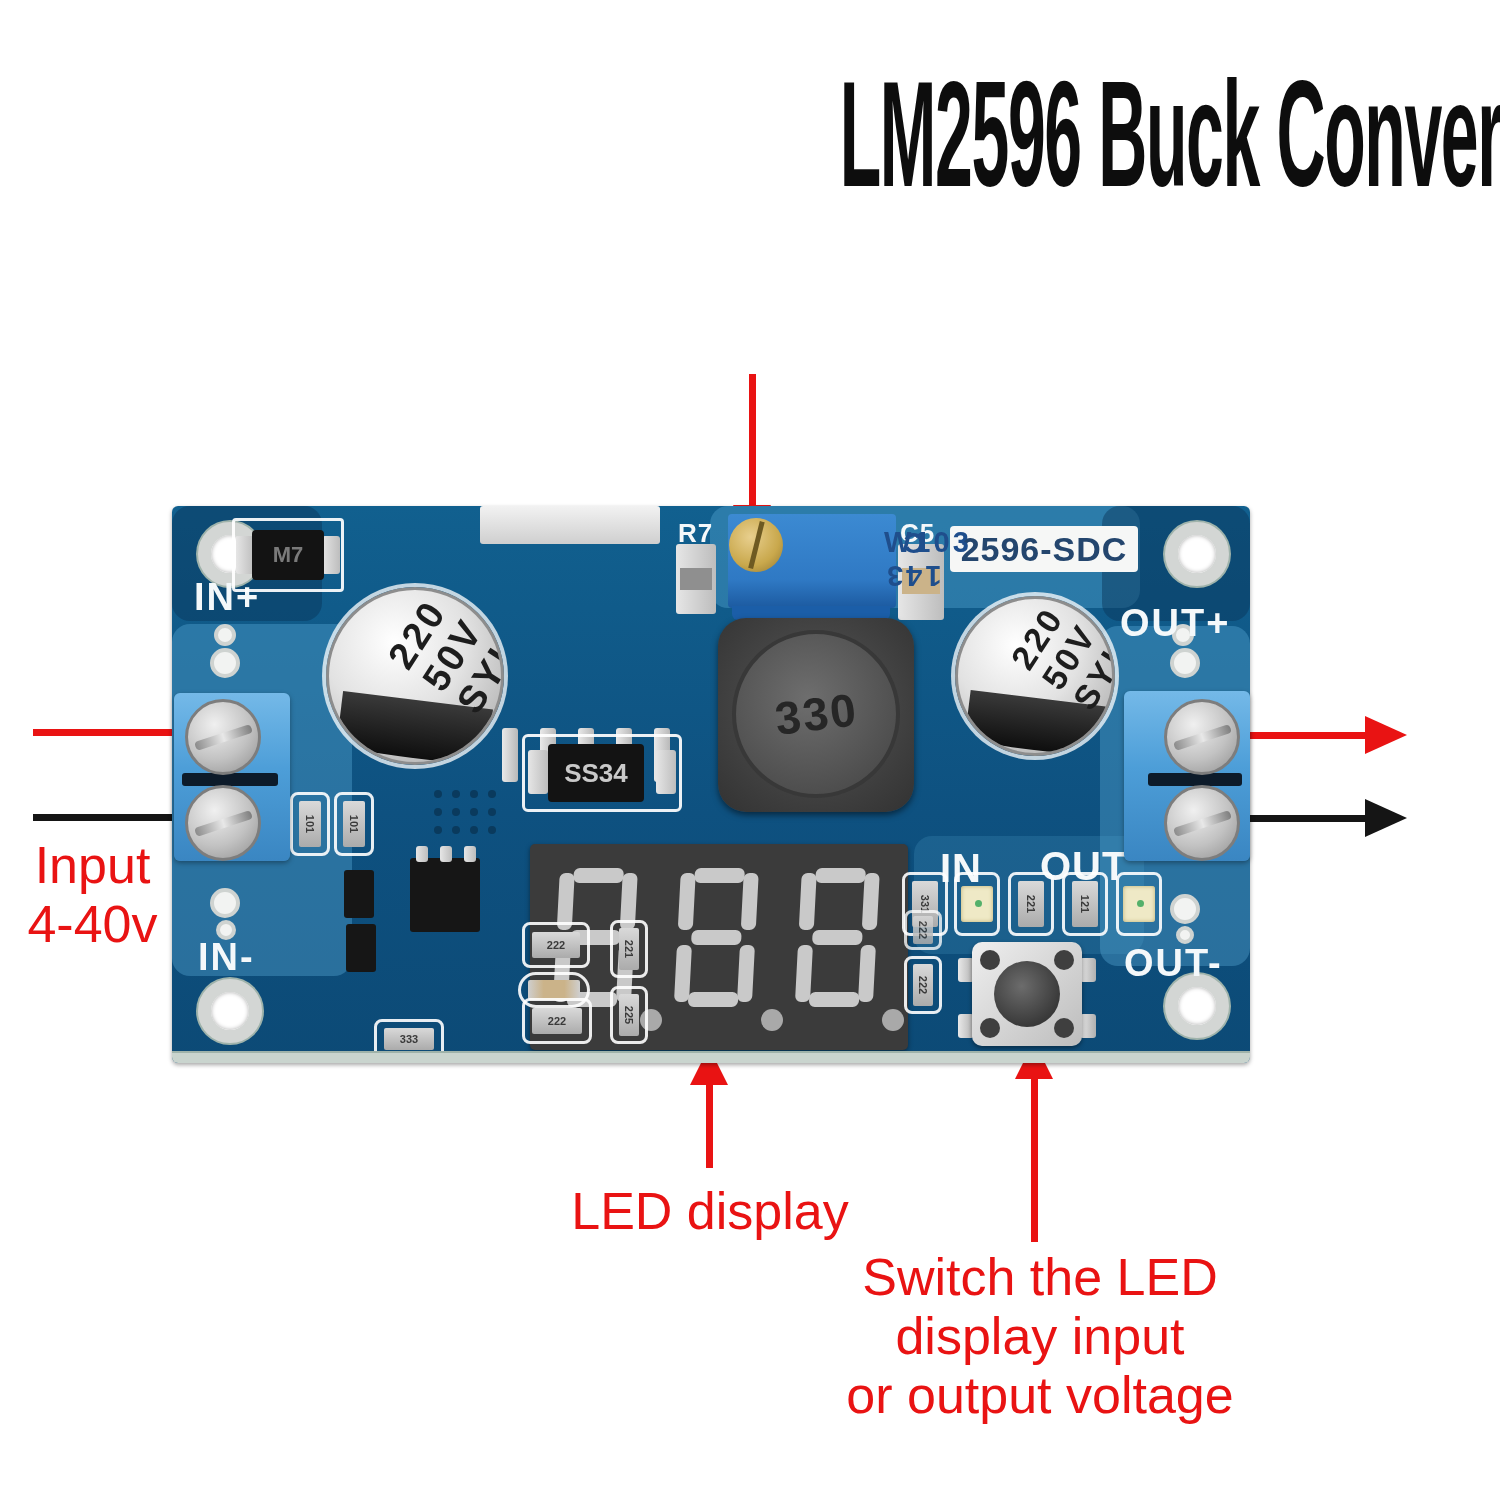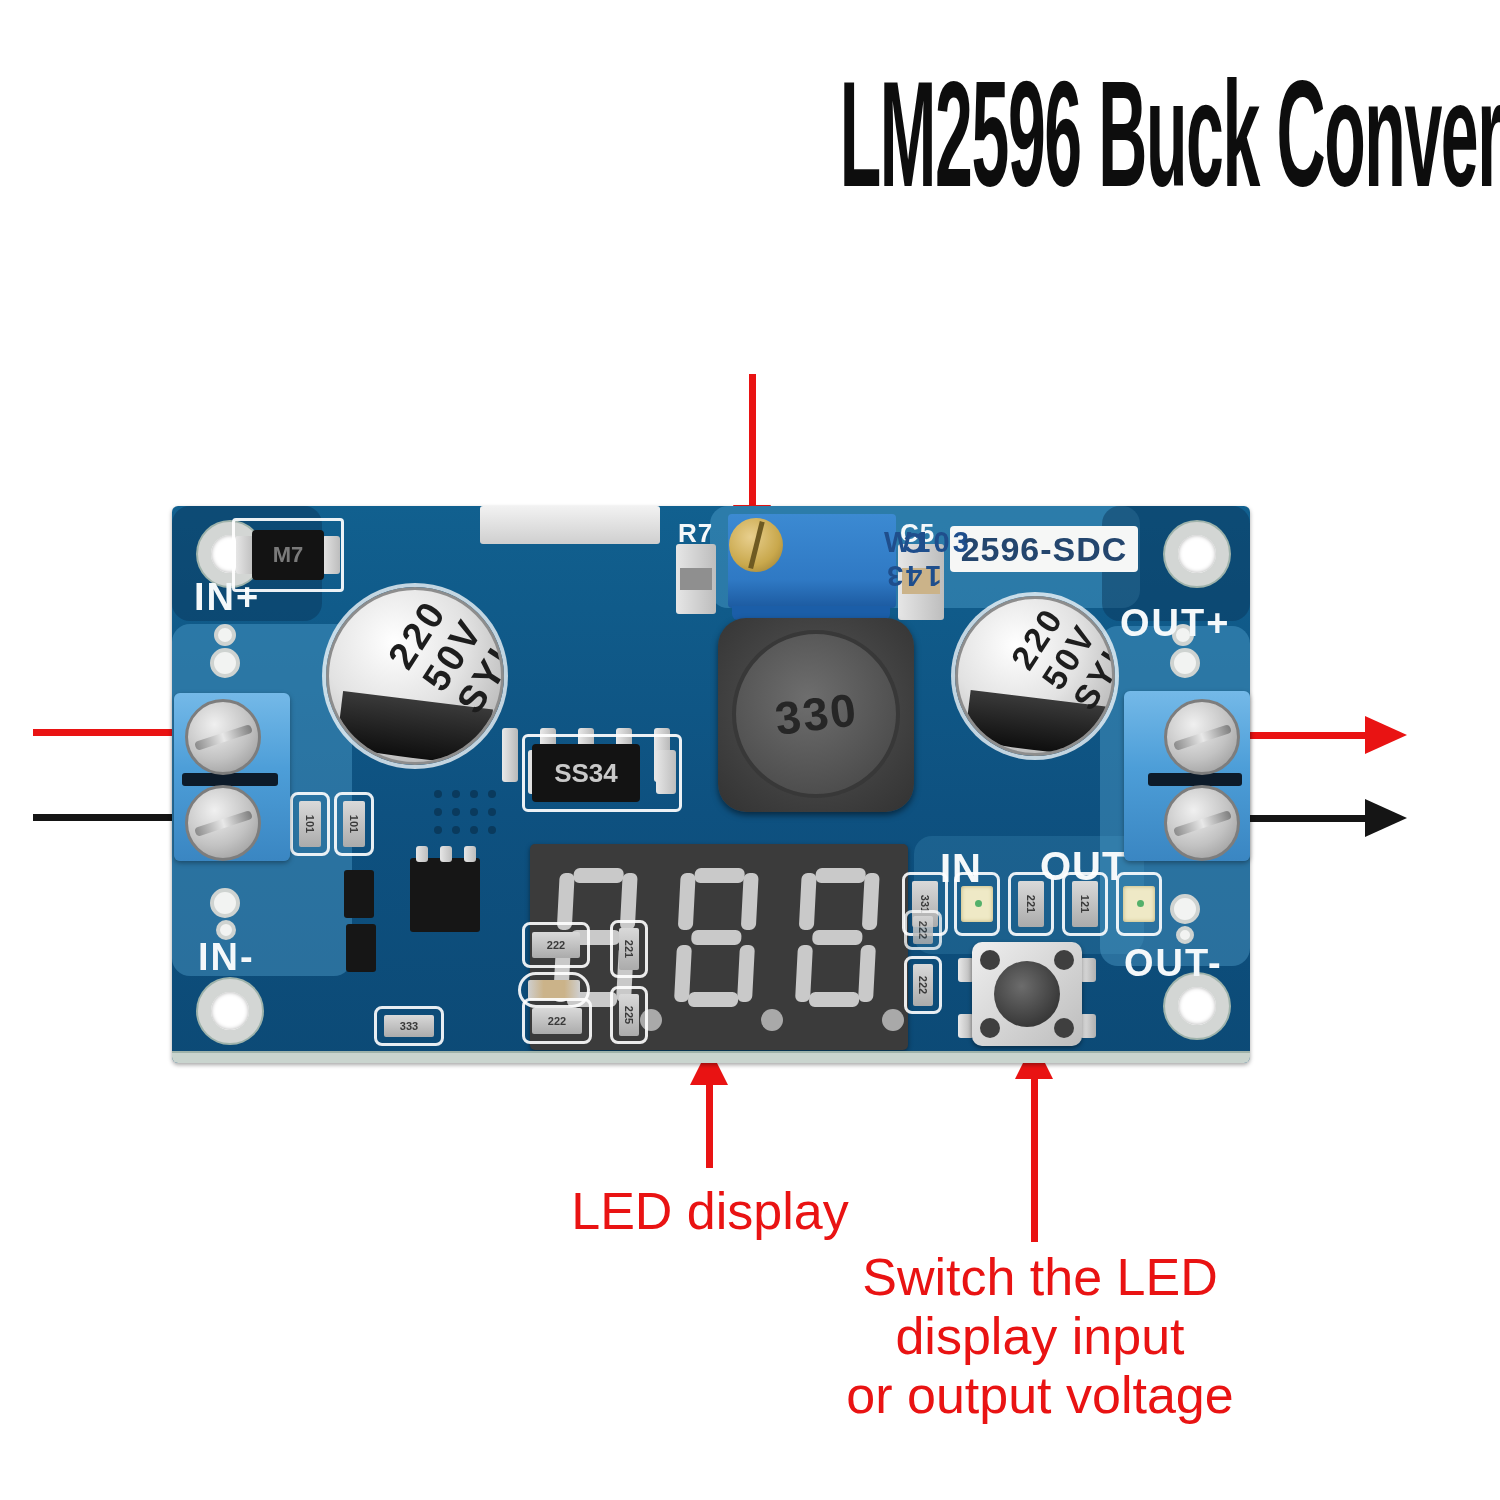--- a/index.html
+++ b/index.html
@@ -86,20 +86,24 @@
 </head>
 <body>
 
 <div class="canvas">
 
   <div class="page-title">
     <span class="fit" id="title-fit" style="transform: scaleX(0.452854);">LM2596 Buck Converter with Module Display</span>
   </div>
 
 
+  <div class="red-note" style="left:5px;top:836px;width:175px;">
+    <span>Input</span><br>
+    <span>4-40v</span>
+  </div>
   <div class="red-note" style="left:820px;top:1248px;width:440px;">
     <span>Switch the LED</span><br>
     <span>display input</span><br>
     <span>or output voltage</span>
   </div>
   <div class="red-note" style="left:540px;top:1182px;width:340px;">
     <span>LED display</span>
   </div>
 
   <div class="arr-down red" style="left:749px;top:374px;height:132px;"></div>
@@ -192,21 +196,21 @@
           <br>
         <span>50V</span>
           <br>
         <span>SYK</span>
       </div>
     </div>
 
     <div class="outline" style="left:350px;top:228px;width:160px;height:78px;"></div>
     <div class="smd" style="left:356px;top:244px;width:20px;height:44px;"></div>
     <div class="smd" style="left:484px;top:244px;width:20px;height:44px;"></div>
-    <div class="diode" style="left:360px;top:238px;width:108px;height:58px;font-size:26px;">SS34</div>
+    <div class="diode" style="left:376px;top:238px;width:96px;height:58px;font-size:26px;">SS34</div>
 
     <div class="display" style="left:358px;top:338px;width:378px;height:206px;">
       <svg id="seg-svg" width="378" height="206" viewBox="0 0 378 206">
           <g transform="translate(30,24) skewX(-3)">
             <rect x="14" y="0" width="50" height="15" rx="6" fill="#c9c9c9"></rect>
             <rect x="63" y="5" width="15" height="57" rx="6" fill="#c9c9c9"></rect>
             <rect x="63" y="77" width="15" height="57" rx="6" fill="#c9c9c9"></rect>
             <rect x="14" y="124" width="50" height="15" rx="6" fill="#c9c9c9"></rect>
             <rect x="0" y="77" width="15" height="57" rx="6" fill="#c9c9c9"></rect>
             <rect x="0" y="5" width="15" height="57" rx="6" fill="#c9c9c9"></rect>
@@ -298,21 +302,21 @@
     <div class="sot" style="left:172px;top:364px;width:30px;height:48px;"></div>
     <div class="sot" style="left:174px;top:418px;width:30px;height:48px;"></div>
     <div class="res-box" style="left:350px;top:416px;width:68px;height:46px;">
       <div class="res-body">
           <span>222</span>
         </div>
       </div>
     <div class="res-box" style="left:346px;top:466px;width:72px;height:36px;border-radius:18px;">
       <div class="res-body" style="background:linear-gradient(90deg,#cfcfcf,#cbb389 30%,#cbb389 70%,#cfcfcf);"></div>
       </div>
-    <div class="res-box" style="left:202px;top:500px;width:70px;height:40px;">
+    <div class="res-box" style="left:202px;top:513px;width:70px;height:40px;">
       <div class="res-body">
           <span>333</span>
         </div>
       </div>
     <div class="res-box" style="left:350px;top:492px;width:70px;height:46px;">
       <div class="res-body">
           <span>222</span>
         </div>
       </div>
     <div class="res-box vert" style="left:438px;top:414px;width:38px;height:58px;">

